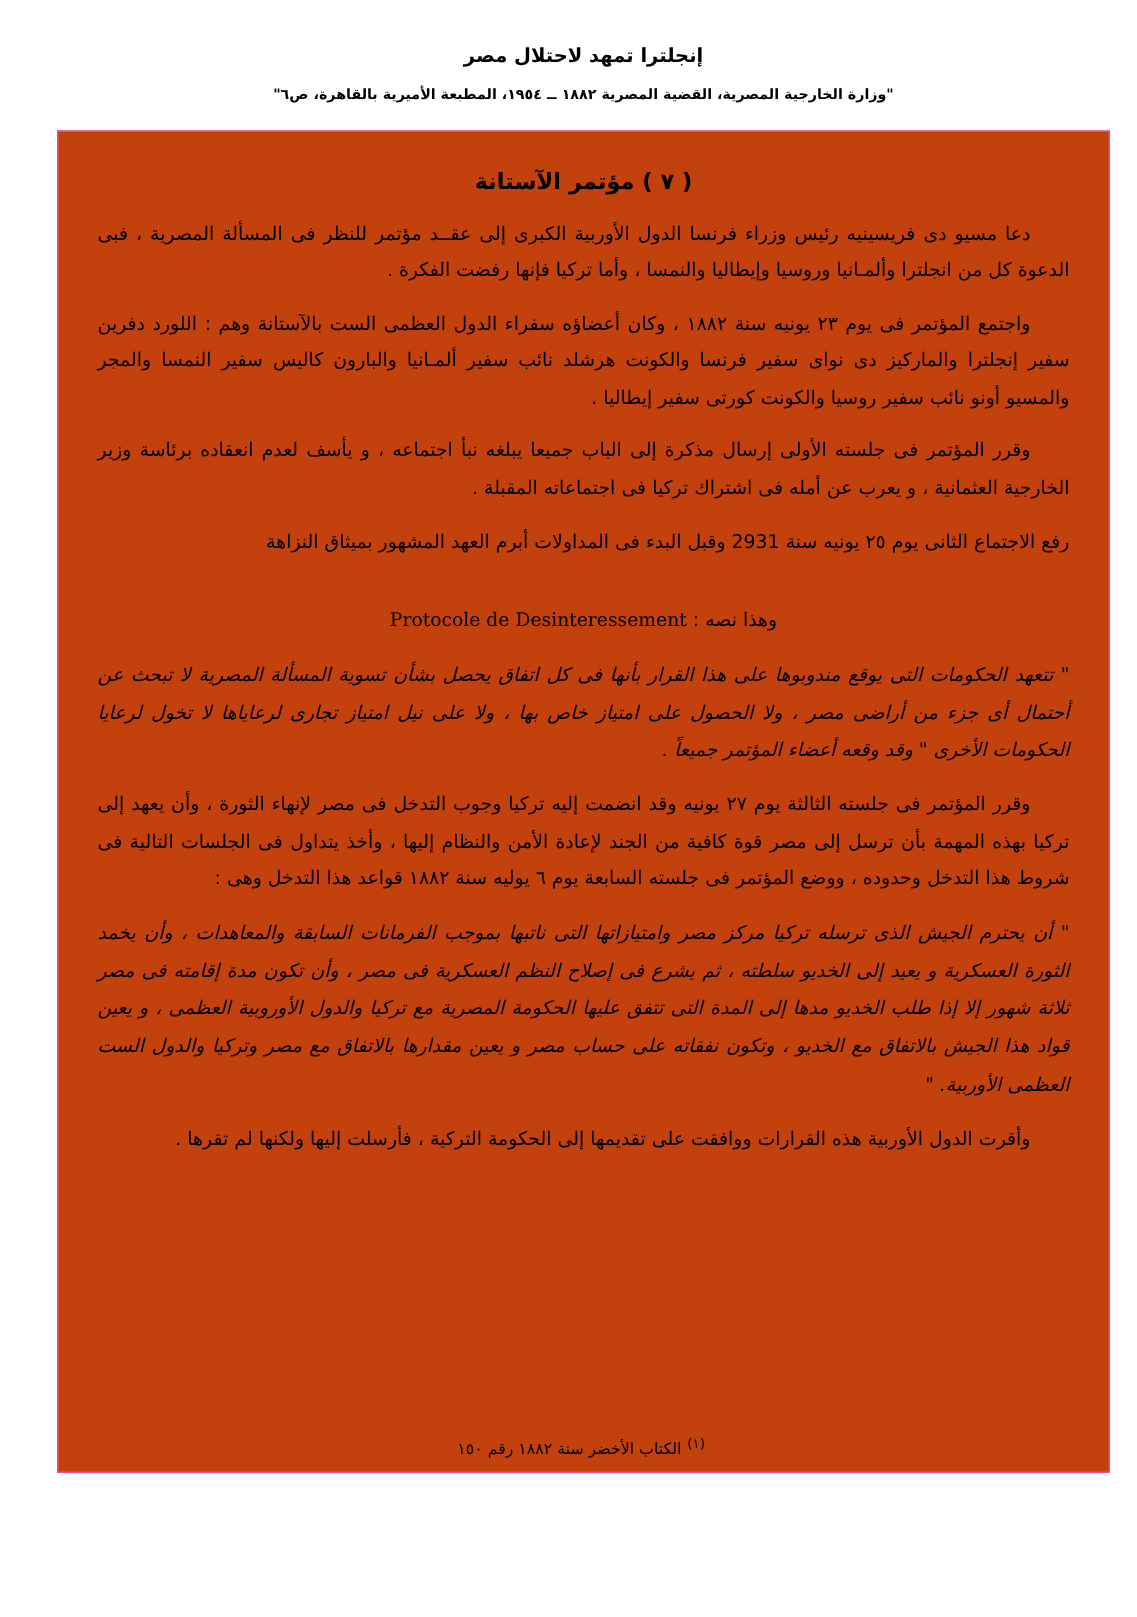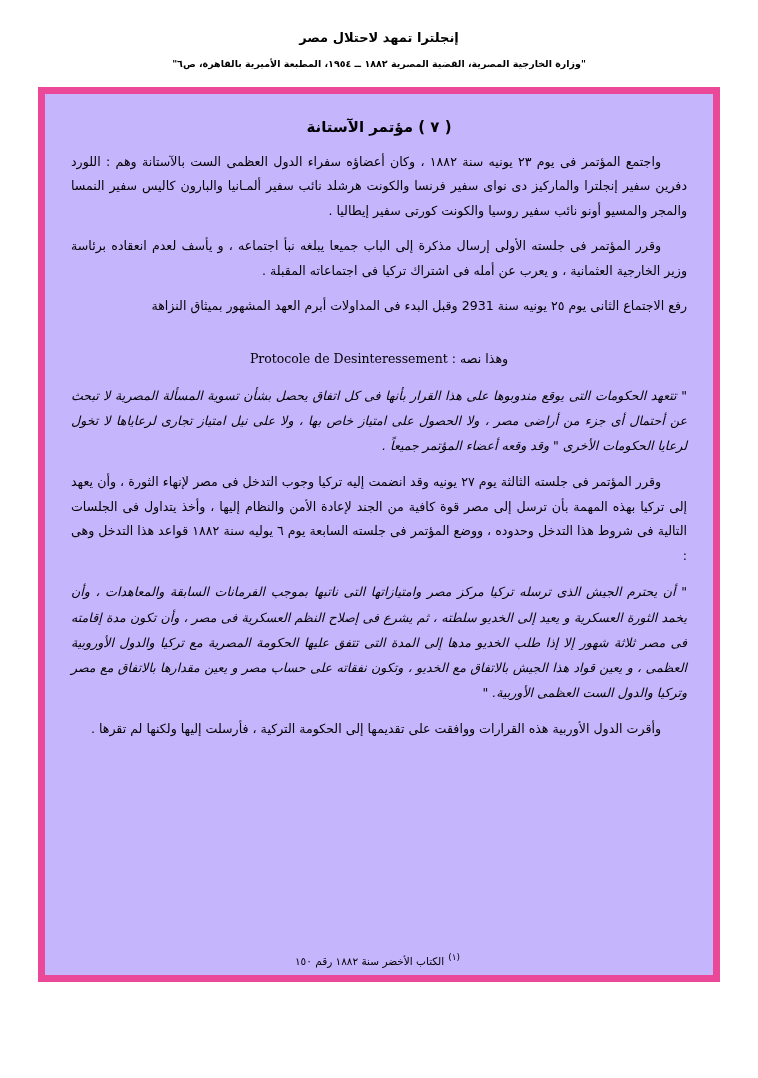--- a/index.html
+++ b/index.html
@@ -13,21 +13,21 @@
     position: relative;
     font-family: "DejaVu Sans", sans-serif;
     color: #000000;
     overflow: hidden;
   }
 
   .page {
     width: 758px;
     height: 1078px;
     box-sizing: border-box;
-    padding: 28px 38px 10px 38px;
+    padding: 28px 18px 10px 38px;
     position: relative;
   }
 
   
   .doc-header {
     text-align: center;
     direction: rtl;
   }
   .doc-header .h-title {
     font-size: 13px;
@@ -44,26 +44,26 @@
   .doc-header .h-source {
     font-size: 9.5px;
     font-weight: bold;
     margin-top: 9px;
     line-height: 1.5;
   }
 
   
   .frame {
     margin-top: 16px;
-    border: 7px solid #ec4899;
+    border: 1px solid #ec4899;
     height: 895px;
     box-sizing: border-box;
     padding: 14px 26px 8px 26px;
     position: relative;
-    background: #c4b5fd;
+    background: #c2410c;
   }
 
   .section-title {
     text-align: center;
     font-size: 15px;
     font-weight: bold;
     margin: 10px 0 14px 0;
     direction: rtl;
   }
 
@@ -139,20 +139,21 @@
 
   <div class="doc-header">
     <div class="h-title">إنجلترا تمهد لاحتلال مصر</div>
     <div class="h-source">"وزارة الخارجية المصرية، القضية المصرية ١٨٨٢ ــ ١٩٥٤، المطبعة الأميرية بالقاهرة، ص٦"</div>
   </div>
 
   <div class="frame">
 
     <div class="section-title">( ٧ ) مؤتمر الآستانة</div>
 
+    <p class="body-par">دعا مسيو دى فريسينيه رئيس وزراء فرنسا الدول الأوربية الكبرى إلى عقــد مؤتمر للنظر فى المسألة المصرية ، فبى الدعوة كل من انجلترا وألمـانيا وروسيا وإيطاليا والنمسا ، وأما تركيا فإنها رفضت الفكرة .</p>
     <p class="body-par">واجتمع المؤتمر فى يوم ٢٣ يونيه سنة ١٨٨٢ ، وكان أعضاؤه سفراء الدول العظمى الست بالآستانة وهم : اللورد دفرين سفير إنجلترا والماركيز دى نواى سفير فرنسا والكونت هرشلد نائب سفير ألمـانيا والبارون كاليس سفير النمسا والمجر والمسيو أونو نائب سفير روسيا والكونت كورتى سفير إيطاليا .</p>
     <p class="body-par">وقرر المؤتمر فى جلسته الأولى إرسال مذكرة إلى الباب جميعا يبلغه نبأ اجتماعه ، و يأسف لعدم انعقاده برئاسة وزير الخارجية العثمانية ، و يعرب عن أمله فى اشتراك تركيا فى اجتماعاته المقبلة .</p>
 
 
     <p class="body-par no-indent">
       <span>رفع الاجتماع الثانى يوم ٢٥ يونيه سنة 2931 وقبل البدء فى المداولات أبرم العهد المشهور بميثاق النزاهة</span>
       <span class="inline-center">
         <span>وهذا نصه :</span>
         <span class="latin">Protocole de Desinteressement</span>
       </span>

